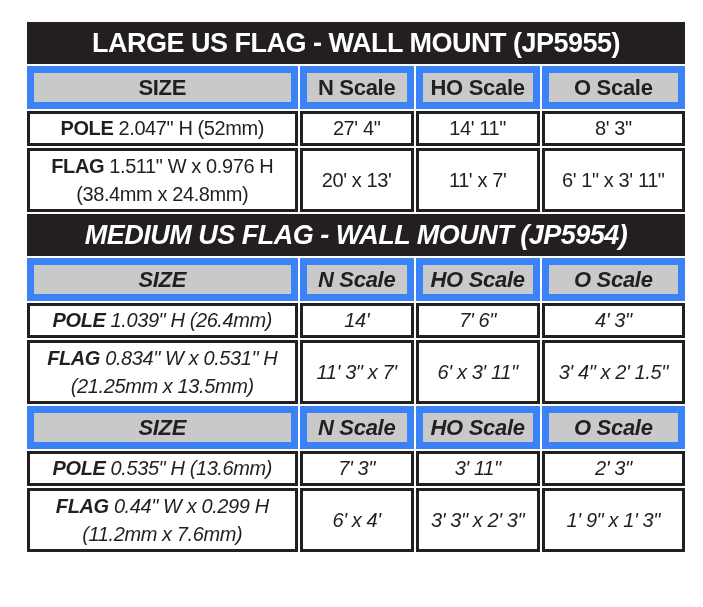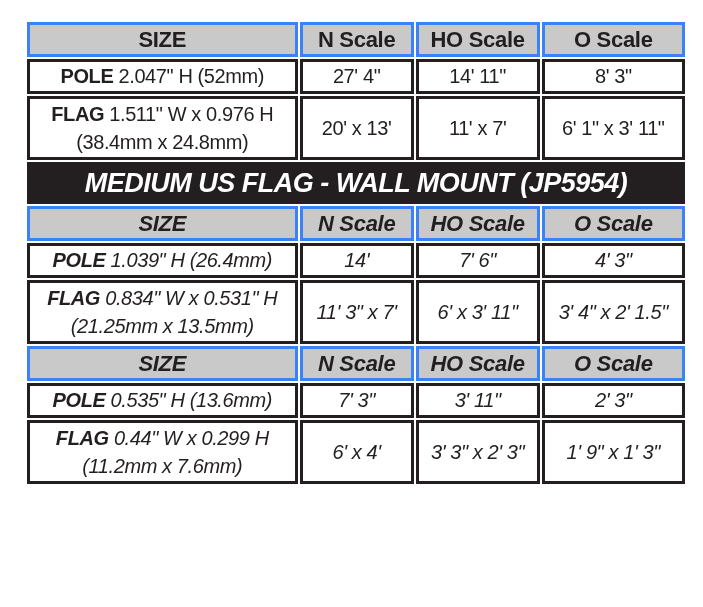--- a/index.html
+++ b/index.html
@@ -40,21 +40,21 @@
     background: #231f20;
     color: #ffffff;
     font-weight: bold;
     font-size: 27px;
     letter-spacing: -0.5px;
     height: 42px;
     padding: 0;
   }
   td.hdr {
     background: #c9c9c9;
-    border: 3px solid #3b82f6;
+    border: 7px solid #3b82f6;
     font-weight: bold;
     font-size: 22px;
     letter-spacing: -0.3px;
     height: 29px;
     padding: 0;
   }
   td.cell {
     background: #ffffff;
     border: 3px solid #231f20;
     font-size: 20px;
@@ -72,20 +72,23 @@
 <div class="sheet">
 
   <table class="spec">
     <colgroup>
         <col style="width:41.5%">
         <col style="width:17.5%">
         <col style="width:19%">
         <col style="width:22%">
       </colgroup>
     <tbody>
+        <tr>
+      <td class="title" colspan="4">LARGE US FLAG - WALL MOUNT (JP5955)</td>
+    </tr>
     <tr>
       <td class="hdr">SIZE</td>
       <td class="hdr">N Scale</td>
       <td class="hdr">HO Scale</td>
       <td class="hdr">O Scale</td>
     </tr>
     <tr class="pole-row">
       <td class="cell"><span class="bold">POLE</span> <span>2.047" H (52mm)</span></td>
       <td class="cell">27' 4"</td>
       <td class="cell">14' 11"</td>

